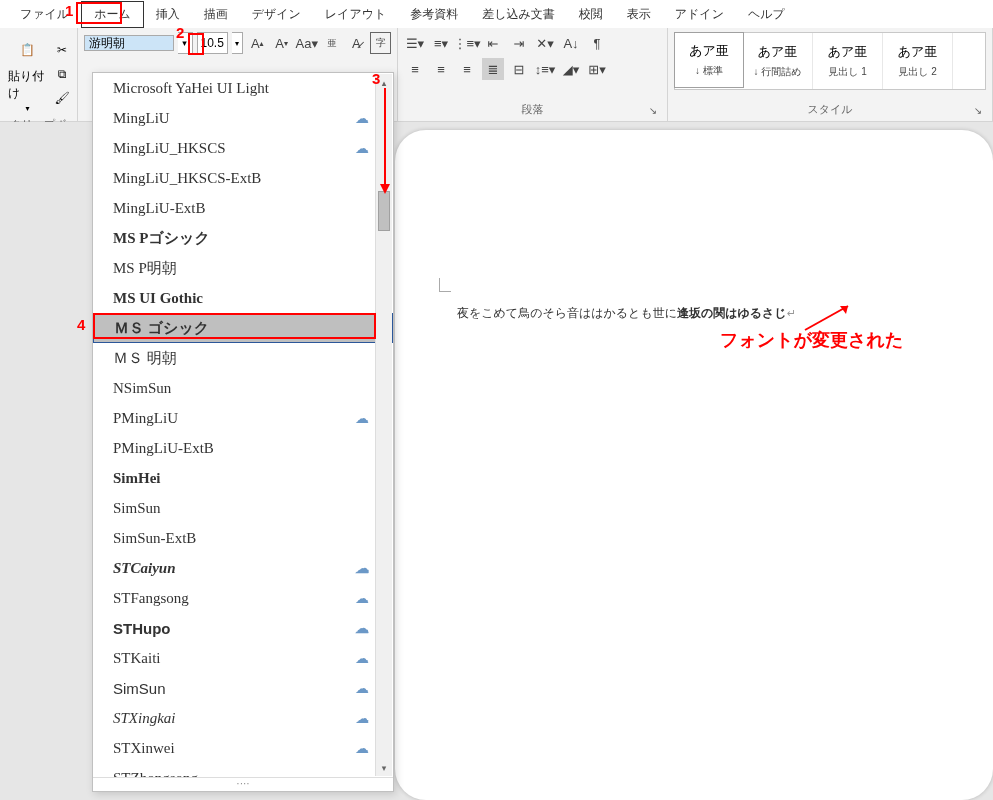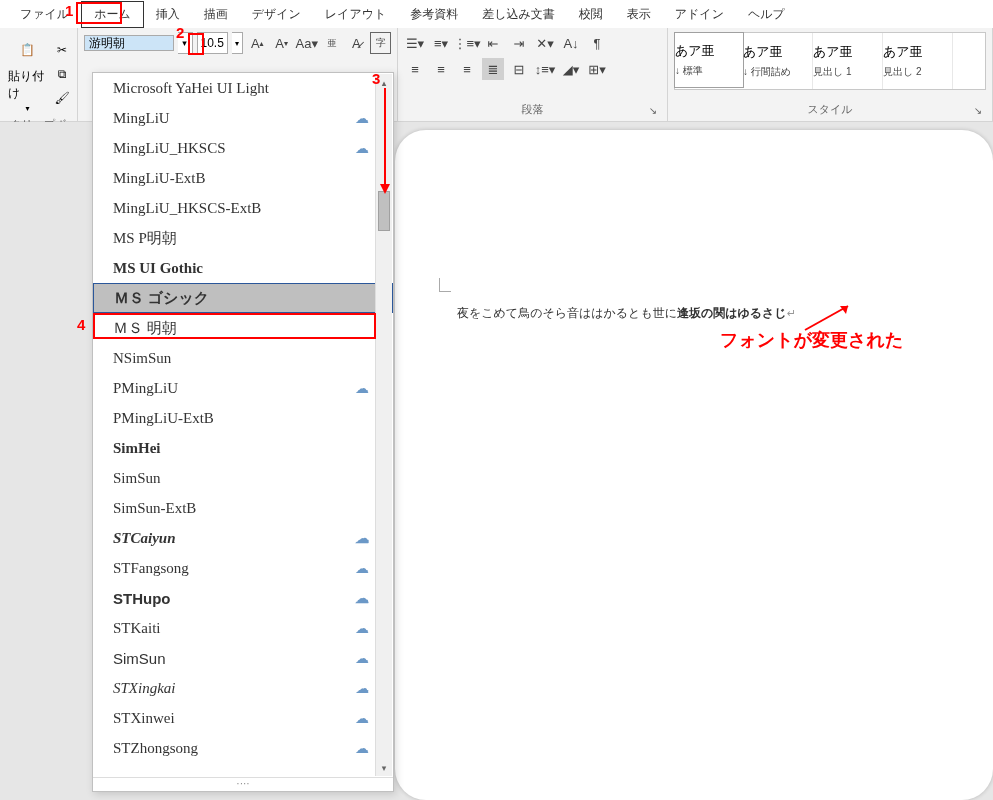--- a/index.html
+++ b/index.html
@@ -28,21 +28,21 @@
 .font-body { display: flex; flex-direction: column; gap: 4px; }
 .font-row { display: flex; gap: 4px; align-items: center; }
 .font-name-box { width: 96px; height: 16px; border: 1px solid #aaa; background: #cce4f7; display: flex; align-items: center; padding: 0 4px; font-size: 12px; position: relative; }
 .font-name-dropdown { width: 16px; height: 22px; border: 1px solid #aaa; border-left: none; background: #fff; display:flex; align-items:center; justify-content:center; font-size:9px; }
 .font-size-box { width: 32px; height: 22px; border: 1px solid #aaa; background: #fff; display:flex; align-items:center; padding: 0 3px; }
 .font-size-dropdown { width: 12px; height: 22px; border: 1px solid #aaa; border-left:none; background:#fff; display:flex; align-items:center; justify-content:center; font-size:8px;}
 .ribbon-icon-btn { width: 22px; height: 22px; display:flex; align-items:center; justify-content:center; font-size: 13px; color:#444; }
 
 
 .styles-body { display: flex; gap: 0; border: 1px solid #c8c8c8; background: #fff; }
-.style-card { width: 70px; height: 56px; display: flex; flex-direction: column; justify-content: center; gap: 4px; border-right: 1px solid #e8e8e8; }
+.style-card { width: 70px; height: 56px; display: flex; flex-direction: column; align-items: center; justify-content: center; gap: 4px; border-right: 1px solid #e8e8e8; }
 .style-card:first-child { border: 1px solid #a0a0a0; margin: -1px; }
 .style-card .preview { font-size: 13px; }
 .style-card .label { font-size: 10px; color: #444; }
 
 
 .font-dropdown { position: absolute; left: 92px; top: 72px; width: 302px; height: 720px; background: #fff; border: 1px solid #c0c0c0; box-shadow: 2px 2px 8px rgba(0,0,0,0.15); z-index: 100; display: flex; flex-direction: column; }
 .font-list { flex: 1; overflow: hidden; }
 .font-item { height: 30px; display: flex; align-items: center; padding: 0 20px; font-size: 15px; color: #333; position: relative; }
 .font-item.selected { background: #bfbfbf; border: 1px solid #2b579a; }
 .font-item .cloud { position: absolute; right: 24px; font-size: 14px; color: #6b98c7; }
@@ -206,24 +206,27 @@
       </div>
       <div class="font-item" style="font-family:MingLiU,serif">
         <span>MingLiU</span>
         <span class="cloud">☁</span>
       </div>
       <div class="font-item" style="font-family:MingLiU,serif">
         <span>MingLiU_HKSCS</span>
         <span class="cloud">☁</span>
       </div>
       <div class="font-item" style="font-family:MingLiU,serif">
+        <span>MingLiU_HKSCS-ExtB</span>
+      </div>
+      <div class="font-item" style="font-family:MingLiU,serif">
         <span>MingLiU-ExtB</span>
       </div>
-      <div class="font-item" style="font-family:MingLiU,serif">
-        <span>MingLiU_HKSCS-ExtB</span>
+      <div class="font-item" style="font-family:'MS PGothic';font-weight:bold">
+        <span>MS Pゴシック</span>
       </div>
       <div class="font-item" style="font-family:'MS PMincho',serif">
         <span>MS P明朝</span>
       </div>
       <div class="font-item" style="font-family:'MS UI Gothic';font-weight:bold">
         <span>MS UI Gothic</span>
       </div>
       <div class="font-item selected" style="font-family:'MS Gothic';font-weight:bold">
         <span>ＭＳ ゴシック</span>
       </div>

